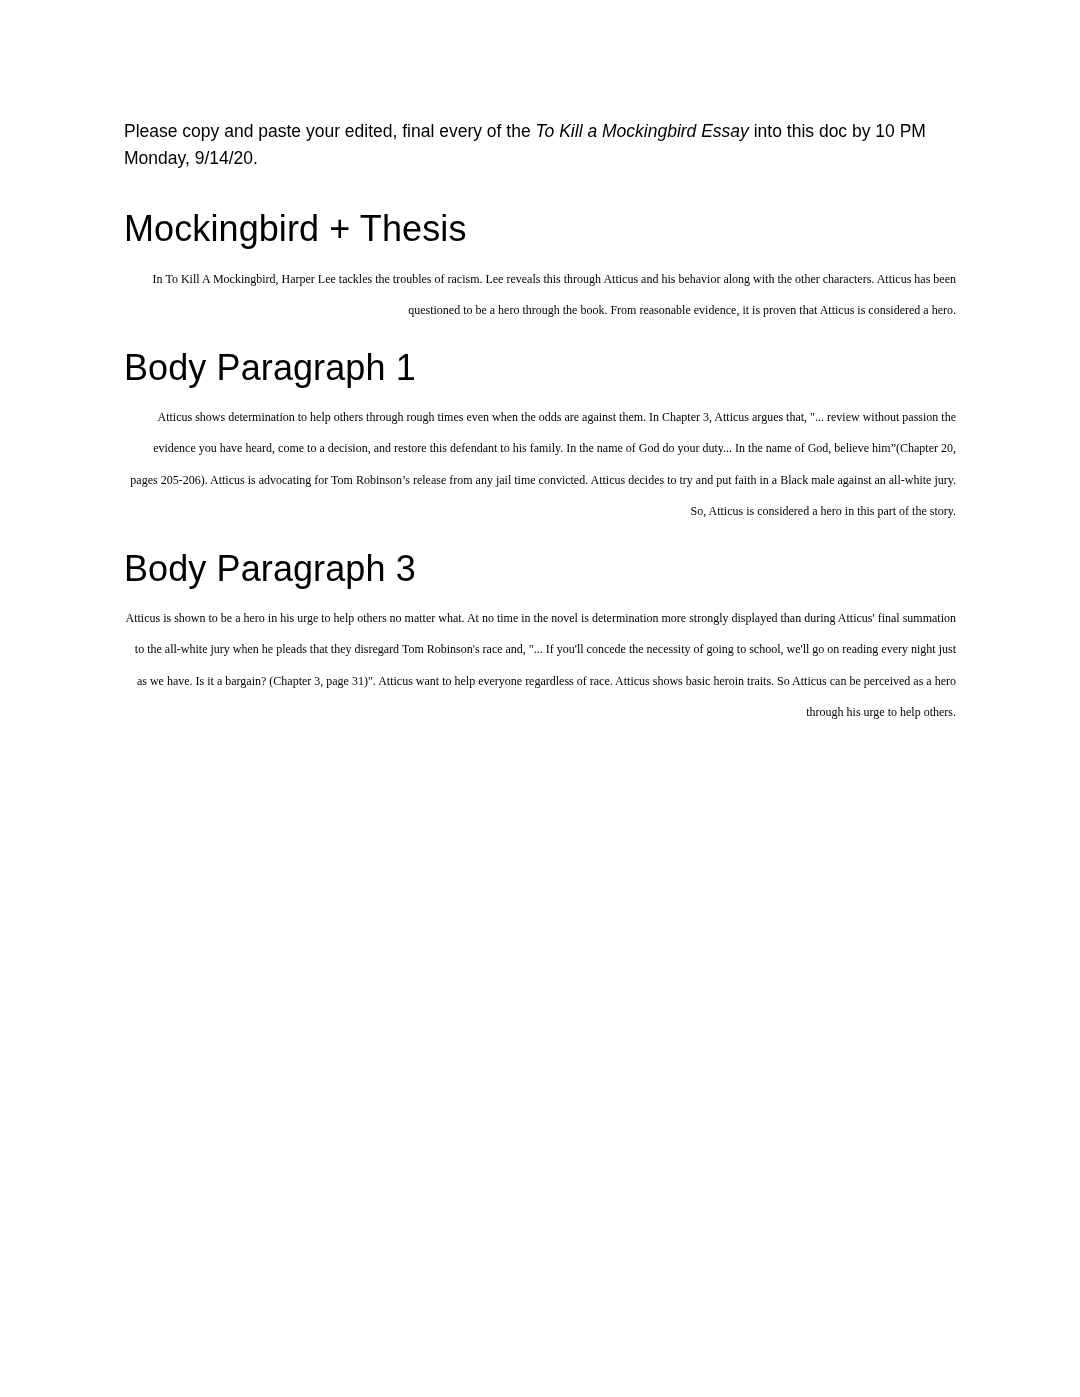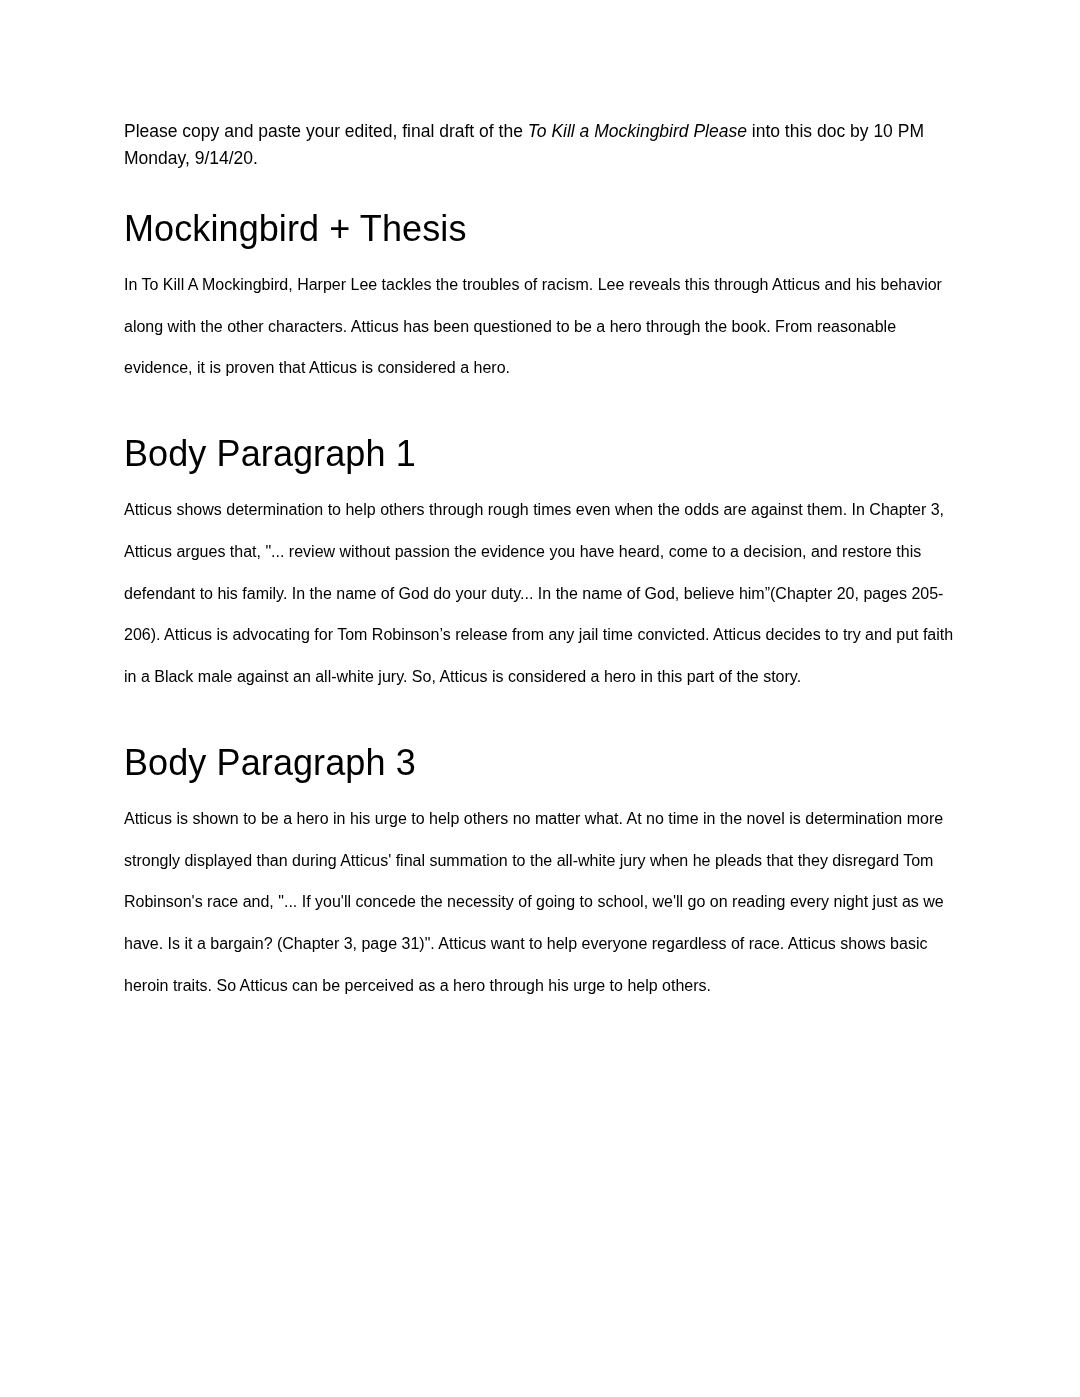--- a/index.html
+++ b/index.html
@@ -31,36 +31,37 @@
     font-style: italic;
   }
   h1.section-heading {
     font-size: 36px;
     font-weight: normal;
     letter-spacing: 0.1px;
     margin: 36px 0 14px 0;
     line-height: 1.15;
   }
   h1.section-heading.tight-top {
-    margin-top: 44px;
+    margin-top: 20px;
   }
   p.body-text {
-    font-size: 16px;
+    font-size: 12px;
     line-height: 2.62;
     margin: 0;
     max-width: 840px;
-    text-align: left;
+    text-align: right;
+    font-family: Liberation Serif, serif;
   }
 </style>
 </head>
 <body>
 
 <div class="page">
 
-  <p class="intro-note"><span>Please copy and paste your edited, final draft of the </span><em>To Kill a Mockingbird Please</em><span> into this doc by 10 PM Monday, 9/14/20.</span></p>
+  <p class="intro-note"><span>Please copy and paste your edited, final every of the </span><em>To Kill a Mockingbird Essay</em><span> into this doc by 10 PM Monday, 9/14/20.</span></p>
 
   <h1 class="section-heading">Mockingbird + Thesis</h1>
   <p class="body-text">In To Kill A Mockingbird, Harper Lee tackles the troubles of racism. Lee reveals this through Atticus and his behavior along with the other characters. Atticus has been questioned to be a hero through the book. From reasonable evidence, it is proven that Atticus is considered a hero.</p>
 
   <h1 class="section-heading tight-top">Body Paragraph 1</h1>
   <p class="body-text">Atticus shows determination to help others through rough times even when the odds are against them. In Chapter 3, Atticus argues that, "... review without passion the evidence you have heard, come to a decision, and restore this defendant to his family. In the name of God do your duty... In the name of God, believe him”(Chapter 20, pages 205-206). Atticus is advocating for Tom Robinson’s release from any jail time convicted. Atticus decides to try and put faith in a Black male against an all-white jury. So, Atticus is considered a hero in this part of the story.</p>
 
   <h1 class="section-heading tight-top">Body Paragraph 3</h1>
   <p class="body-text">Atticus is shown to be a hero in his urge to help others no matter what. At no time in the novel is determination more strongly displayed than during Atticus' final summation to the all-white jury when he pleads that they disregard Tom Robinson's race and, "... If you'll concede the necessity of going to school, we'll go on reading every night just as we have. Is it a bargain? (Chapter 3, page 31)". Atticus want to help everyone regardless of race. Atticus shows basic heroin traits. So Atticus can be perceived as a hero through his urge to help others.</p>
 

